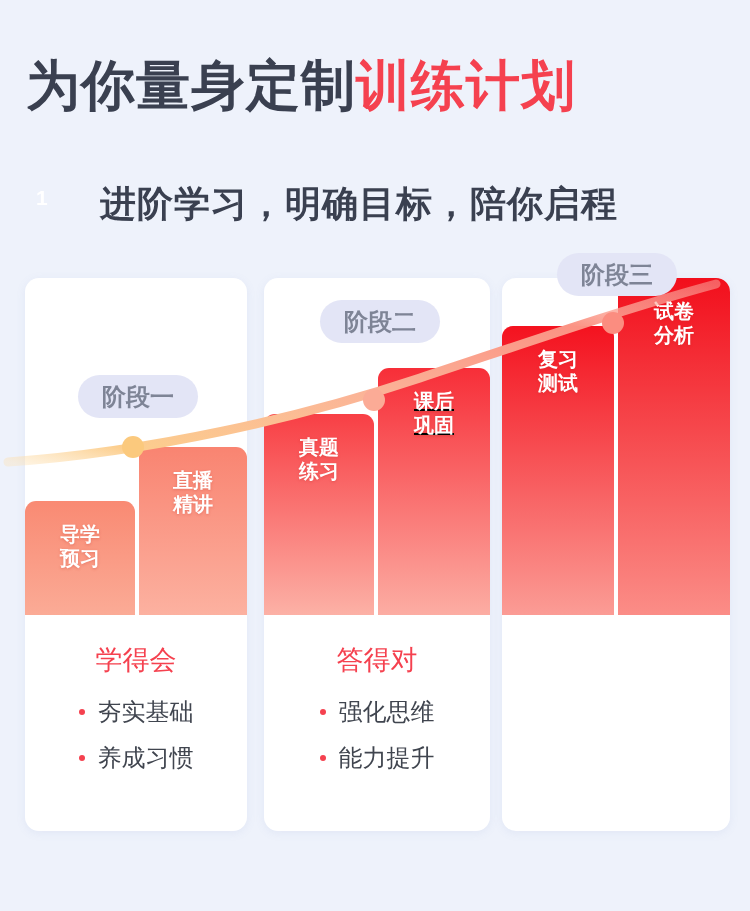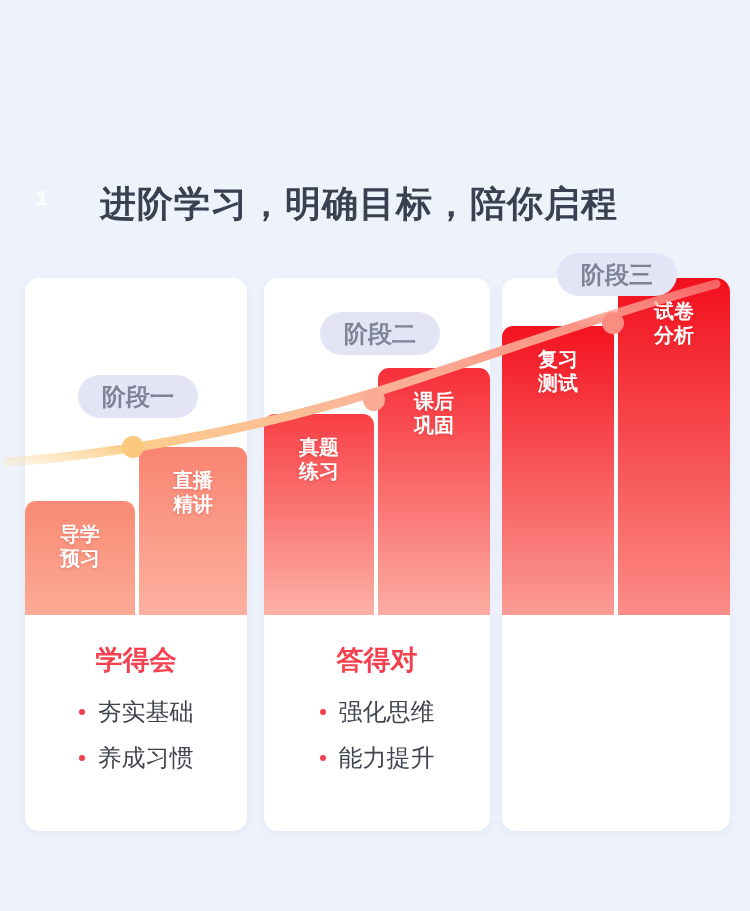--- a/index.html
+++ b/index.html
@@ -70,32 +70,32 @@
     color:#ffffff;font-size:20px;font-weight:bold;line-height:1.18;
     text-align:left;text-shadow:0 1px 3px rgba(190,40,30,.30);
     white-space:pre-line;
   }
 
   
   #b1a{left:0px;width:110px;height:114px;background:linear-gradient(180deg,#f98a73,#fbab96);}
   #b1b{left:114px;width:108px;height:168px;background:linear-gradient(180deg,#f98471,#fcb1a0);}
   
   #b2a{left:0px;width:110px;height:201px;background:linear-gradient(180deg,#f83f45,#fcb1a6);}
-  #b2b{left:114px;width:112px;height:247px;background:linear-gradient(180deg,#f72e38,#fcada3);}
+  #b2b{left:114px;width:112px;height:247px;background:linear-gradient(180deg,#f72e38,#fcada3);text-decoration:underline;}
   
   #b3a{left:0px;width:112px;height:289px;background:linear-gradient(180deg,#f4121f,#fb9c95);}
   #b3b{left:116px;width:112px;height:337px;background:linear-gradient(180deg,#f20f1c,#fb8d87);}
 
   .card-foot{
     position:absolute;left:0;right:0;bottom:0;height:216px;
     display:flex;flex-direction:column;align-items:center;
     padding-top:32px;box-sizing:border-box;
   }
   .foot-title{
-    font-size:27px;font-weight:bold;color:#f5414f;line-height:1;margin-bottom:26px;
+    font-size:27px;font-weight:normal;color:#f5414f;line-height:1;margin-bottom:26px;
   }
   .foot-item{
     display:flex;align-items:center;font-size:24px;color:#40454f;
     line-height:1;margin-bottom:22px;font-weight:500;
   }
   .foot-dot{
     width:6px;height:6px;border-radius:50%;background:#f5414f;
     margin-right:13px;flex:0 0 auto;
   }
 
@@ -103,28 +103,31 @@
   #curve{position:absolute;left:0;top:250px;width:750px;height:230px;pointer-events:none;}
 
   
   .badge{
     position:absolute;background:#e3e5f6;border-radius:22px;
     height:43px;line-height:43px;padding:0 24px;
     color:#7e8496;font-size:24px;font-weight:bold;white-space:nowrap;
     box-sizing:border-box;
   }
   #badge1{left:78px;top:375px;}
-  #badge2{left:320px;top:312px;}
+  #badge2{left:320px;top:300px;}
   #badge3{left:557px;top:253px;}
 </style>
 </head>
 <body>
 
 <div id="stage">
 
+  <div class="headline">
+    <span>为你量身定制</span><span class="accent">训练计划</span>
+  </div>
 
   <div class="subrow">
     <div class="playmark">
       <div class="tri tri-back"></div>
       <div class="tri tri-front"></div>
       <div class="playnum">1</div>
     </div>
     <div class="subtext">进阶学习，明确目标，陪你启程</div>
   </div>
 

